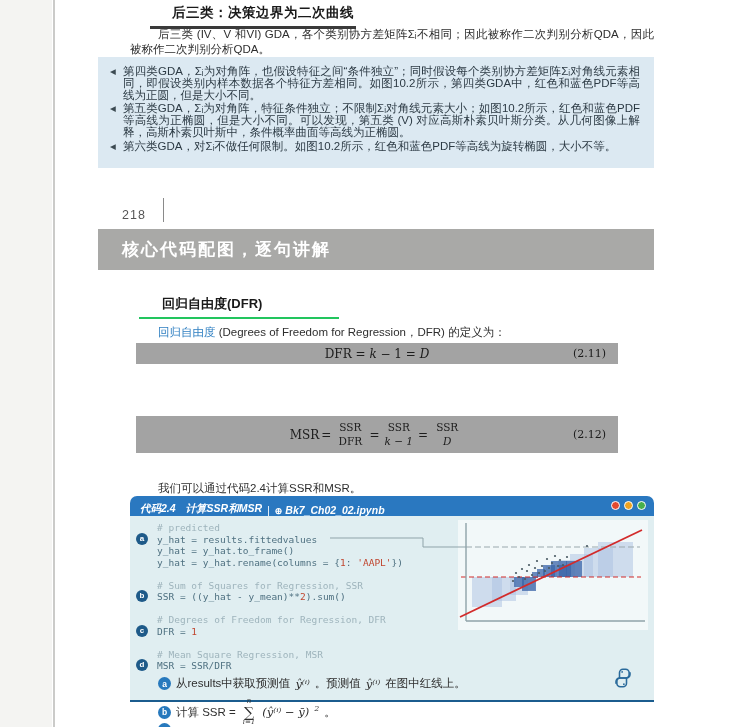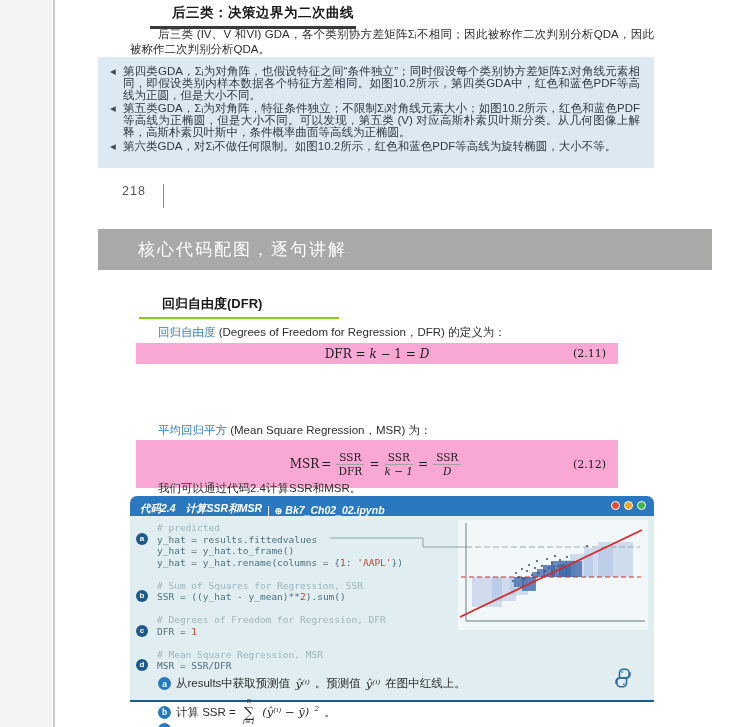--- a/index.html
+++ b/index.html
@@ -14,44 +14,44 @@
              letter-spacing:.5px;white-space:nowrap;overflow:visible}
   .para{position:absolute;left:130px;top:27px;width:524px;font-size:11.5px;line-height:14.5px;
         color:#2e2e2e;text-indent:28px;text-align:justify}
 
   .info-box{position:absolute;left:98px;top:57px;width:556px;height:111px;background:#dce9f2;
             padding:7px 14px 6px 12px;color:#2c3a44;overflow:hidden}
   .info-item{position:relative;padding-left:13px;font-size:11.5px;line-height:12.1px;
              margin:1px 0;text-align:justify}
   .bullet{position:absolute;left:0;top:1px;font-size:7.5px;color:#3c4a52}
 
-  .pagenum-row{position:absolute;left:122px;top:184px;display:flex;align-items:flex-start;gap:17px}
+  .pagenum-row{position:absolute;left:122px;top:198px;display:flex;align-items:flex-end;gap:17px}
   .pagenum{font-size:12.5px;color:#565656;letter-spacing:1px}
   .pagenum-bar{width:1.5px;height:24px;background:#8a8a8a}
 
-  .banner{position:absolute;left:98px;top:229px;width:614px;height:41px;background:#a9a9a7;
-          color:#fff;font-size:17px;font-weight:normal;letter-spacing:2px;
-          display:flex;align-items:center;padding-left:40px}
-
-  .sub-heading{position:absolute;left:139px;width:200px;border-bottom:2px solid #84cc16;
+  .banner{position:absolute;left:98px;top:229px;width:556px;height:41px;background:#a9a9a7;
+          color:#fff;font-size:17px;font-weight:bold;letter-spacing:2px;
+          display:flex;align-items:center;padding-left:24px}
+
+  .sub-heading{position:absolute;left:139px;width:200px;border-bottom:2px solid #22c55e;
                padding:0 0 4px 23px;font-size:13px;font-weight:bold;color:#1a1a1a;white-space:nowrap}
   #dfr-heading{top:295px}
   #msr-heading{top:393px}
 
   .lead{position:absolute;left:130px;width:524px;font-size:11.5px;color:#2e2e2e;text-indent:28px}
   #dfr-lead{top:325px}
   #dfr-after{top:371px}
   #msr-lead{top:423px}
   #msr-after{top:481px}
   .kw{color:#2f7fc1;font-weight:normal}
 
-  .band{position:absolute;left:136px;width:482px;background:#f9a8d4;display:flex;align-items:center;
+  .band{position:absolute;left:136px;width:482px;background:#a3a3a3;display:flex;align-items:center;
         justify-content:center;font-family:"DejaVu Serif","Liberation Serif",serif;font-size:12px;color:#1c1c1c}
   #band211{top:343px;height:21px}
-  #band212{top:440px;height:48px}
+  #band212{top:416px;height:37px}
   .eq-num{position:absolute;right:12px;font-size:11px}
   .it{font-style:italic}
   .frac{display:inline-flex;flex-direction:column;align-items:center;margin:0 3px;
         font-size:10.5px;line-height:1.2}
   .frac .num{padding:0 3px;border-bottom:1px solid #a3a3a3}
   .eqs{margin:0 2px}
 
   .codeblock{position:absolute;left:130px;top:496px;width:524px}
   .code-header{height:20px;background:#2a78c0;border-radius:7px 7px 0 0;display:flex;align-items:flex-end;
                color:#fff;font-size:10.5px;font-style:italic;font-weight:bold;padding:0 10px;position:relative}

